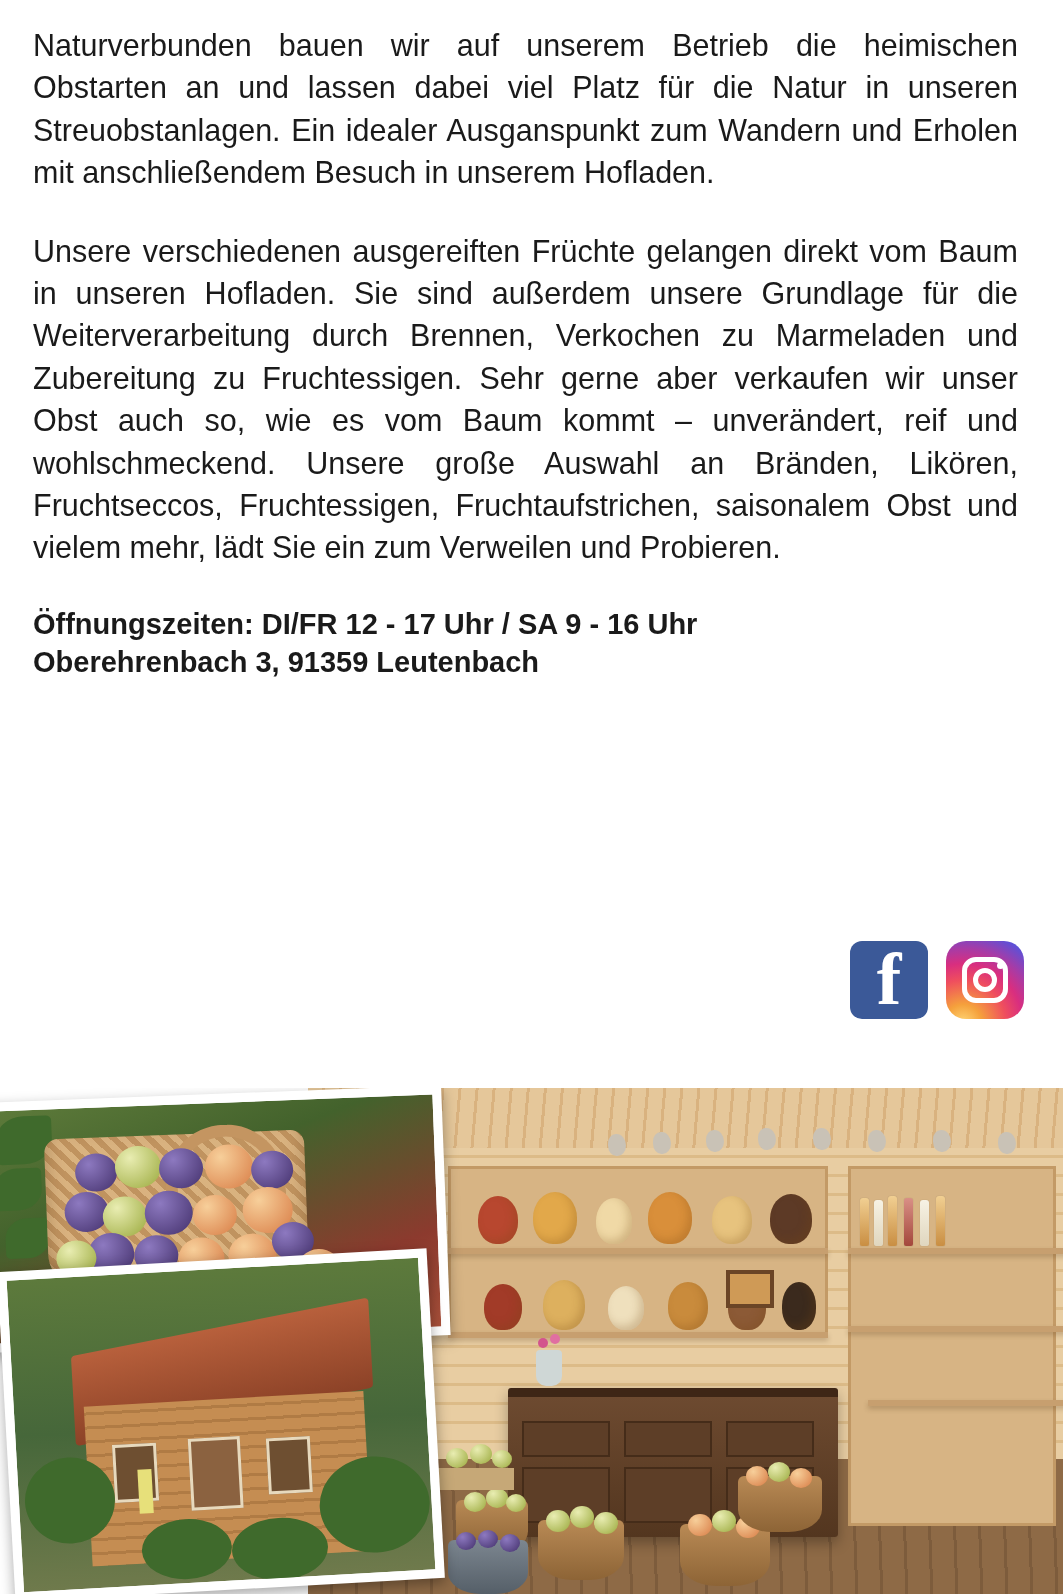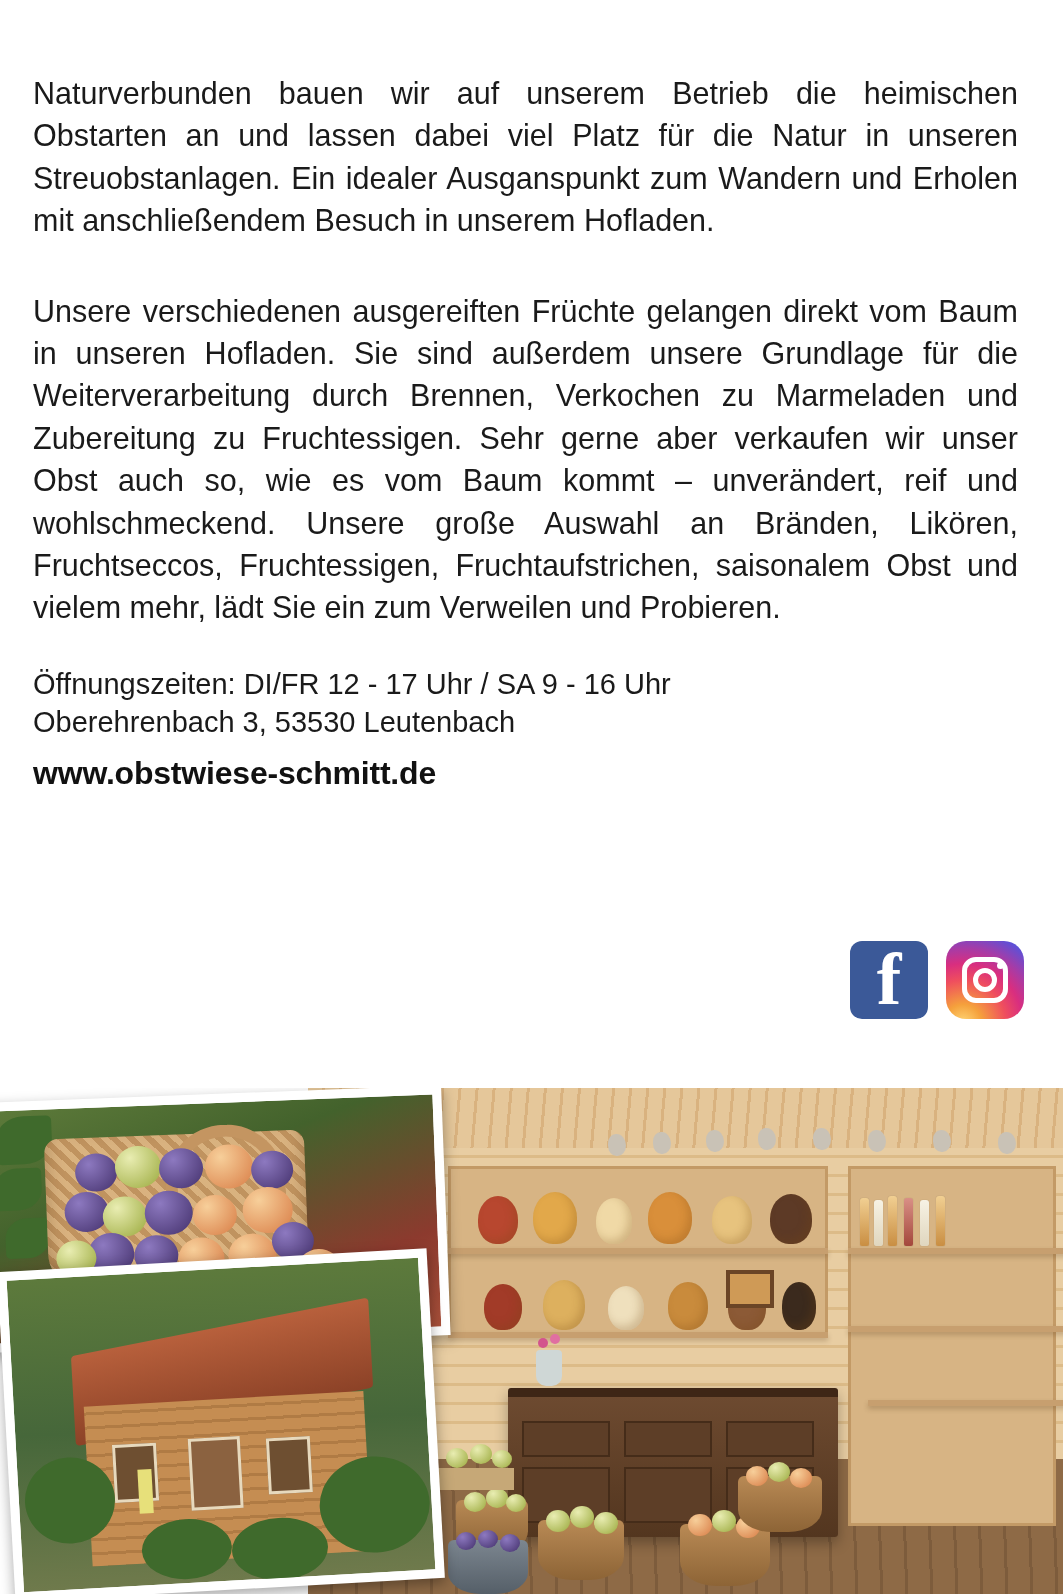--- a/index.html
+++ b/index.html
@@ -54,31 +54,31 @@
   .body-par {
     font-size: 30.5px;
     line-height: 1.39;
     text-align: justify;
     margin: 0 0 36px 0;
     max-width: 985px;
     color: #1a1a1a;
   }
   .body-par.no-justify-last {
     text-align-last: left;
-    margin-top: 48px;
   }
   .info-block {
     font-size: 29px;
     line-height: 1.33;
     margin: 0;
     color: #1a1a1a;
   }
   .info-line {
     display: block;
     white-space: nowrap;
+    font-weight: bold;
   }
   .website {
     display: block;
     font-size: 32px;
     font-weight: bold;
     margin-top: 10px;
     letter-spacing: -0.2px;
     color: #111111;
   }
   
@@ -331,22 +331,21 @@
 
   <div class="content">
 
 
     <p class="body-par no-justify-last">Naturverbunden bauen wir auf unserem Betrieb die heimischen Obstarten an und lassen dabei viel Platz für die Natur in unseren Streuobstanlagen. Ein idealer Ausganspunkt zum Wandern und Erholen mit anschließendem Besuch in unserem Hofladen.</p>
 
     <p class="body-par no-justify-last">Unsere verschiedenen ausgereiften Früchte gelangen direkt vom Baum in unseren Hofladen. Sie sind außerdem unsere Grundlage für die Weiterverarbeitung durch Brennen, Verkochen zu Marmeladen und Zubereitung zu Fruchtessigen. Sehr gerne aber verkaufen wir unser Obst auch so, wie es vom Baum kommt – unverändert, reif und wohlschmeckend. Unsere große Auswahl an Bränden, Likören, Fruchtseccos, Fruchtessigen, Fruchtaufstrichen, saisonalem Obst und vielem mehr, lädt Sie ein zum Verweilen und Probieren.</p>
 
     <div class="info-block">
       <span class="info-line">Öffnungszeiten: DI/FR 12 - 17 Uhr / SA 9 - 16 Uhr</span>
-      <span class="info-line">Oberehrenbach 3, 53530 Leutenbach</span>
-      <span class="website">www.obstwiese-schmitt.de</span>
+      <span class="info-line">Oberehrenbach 3, 91359 Leutenbach</span>
     </div>
   </div>
 
   <div class="social">
     <span class="fb-icon"></span>
     <span class="ig-icon">
       <span class="ig-rect"></span>
       <span class="ig-lens"></span>
       <span class="ig-dot"></span>
     </span>

